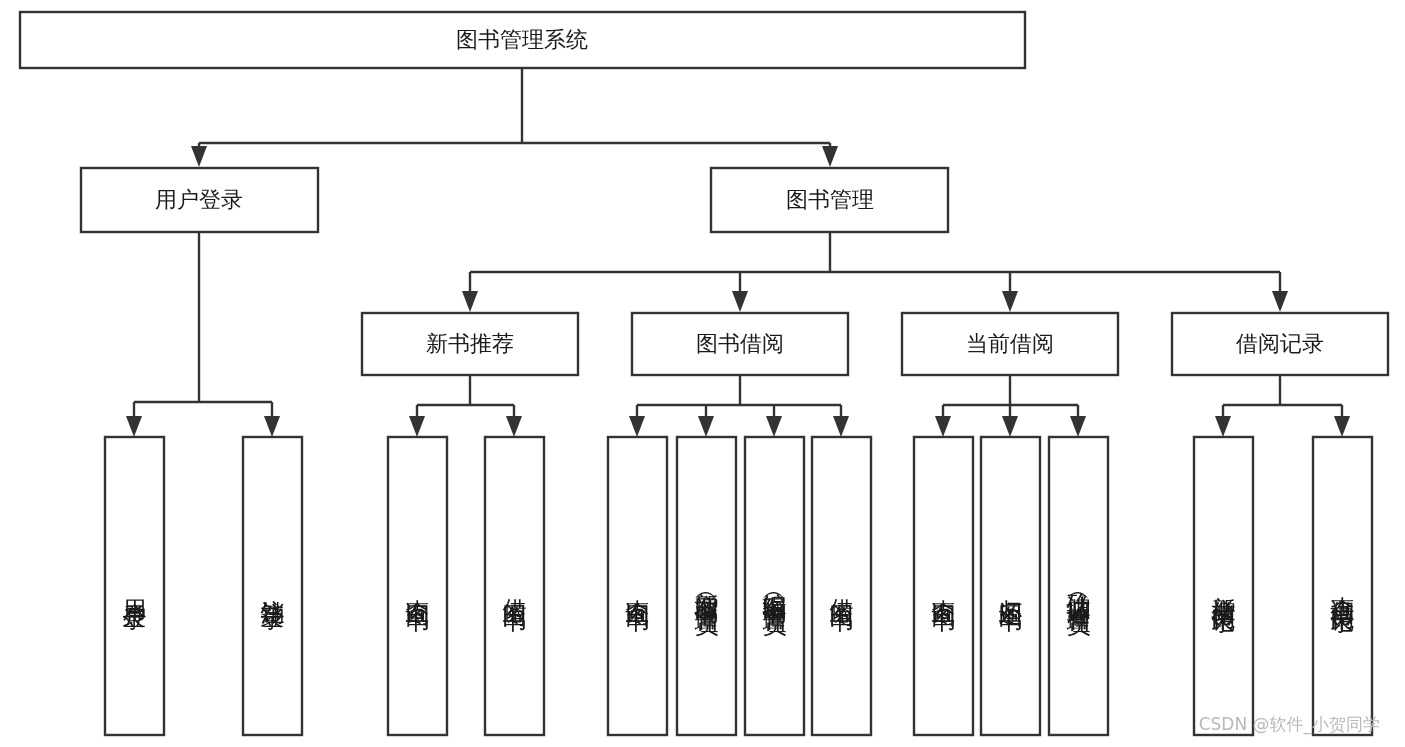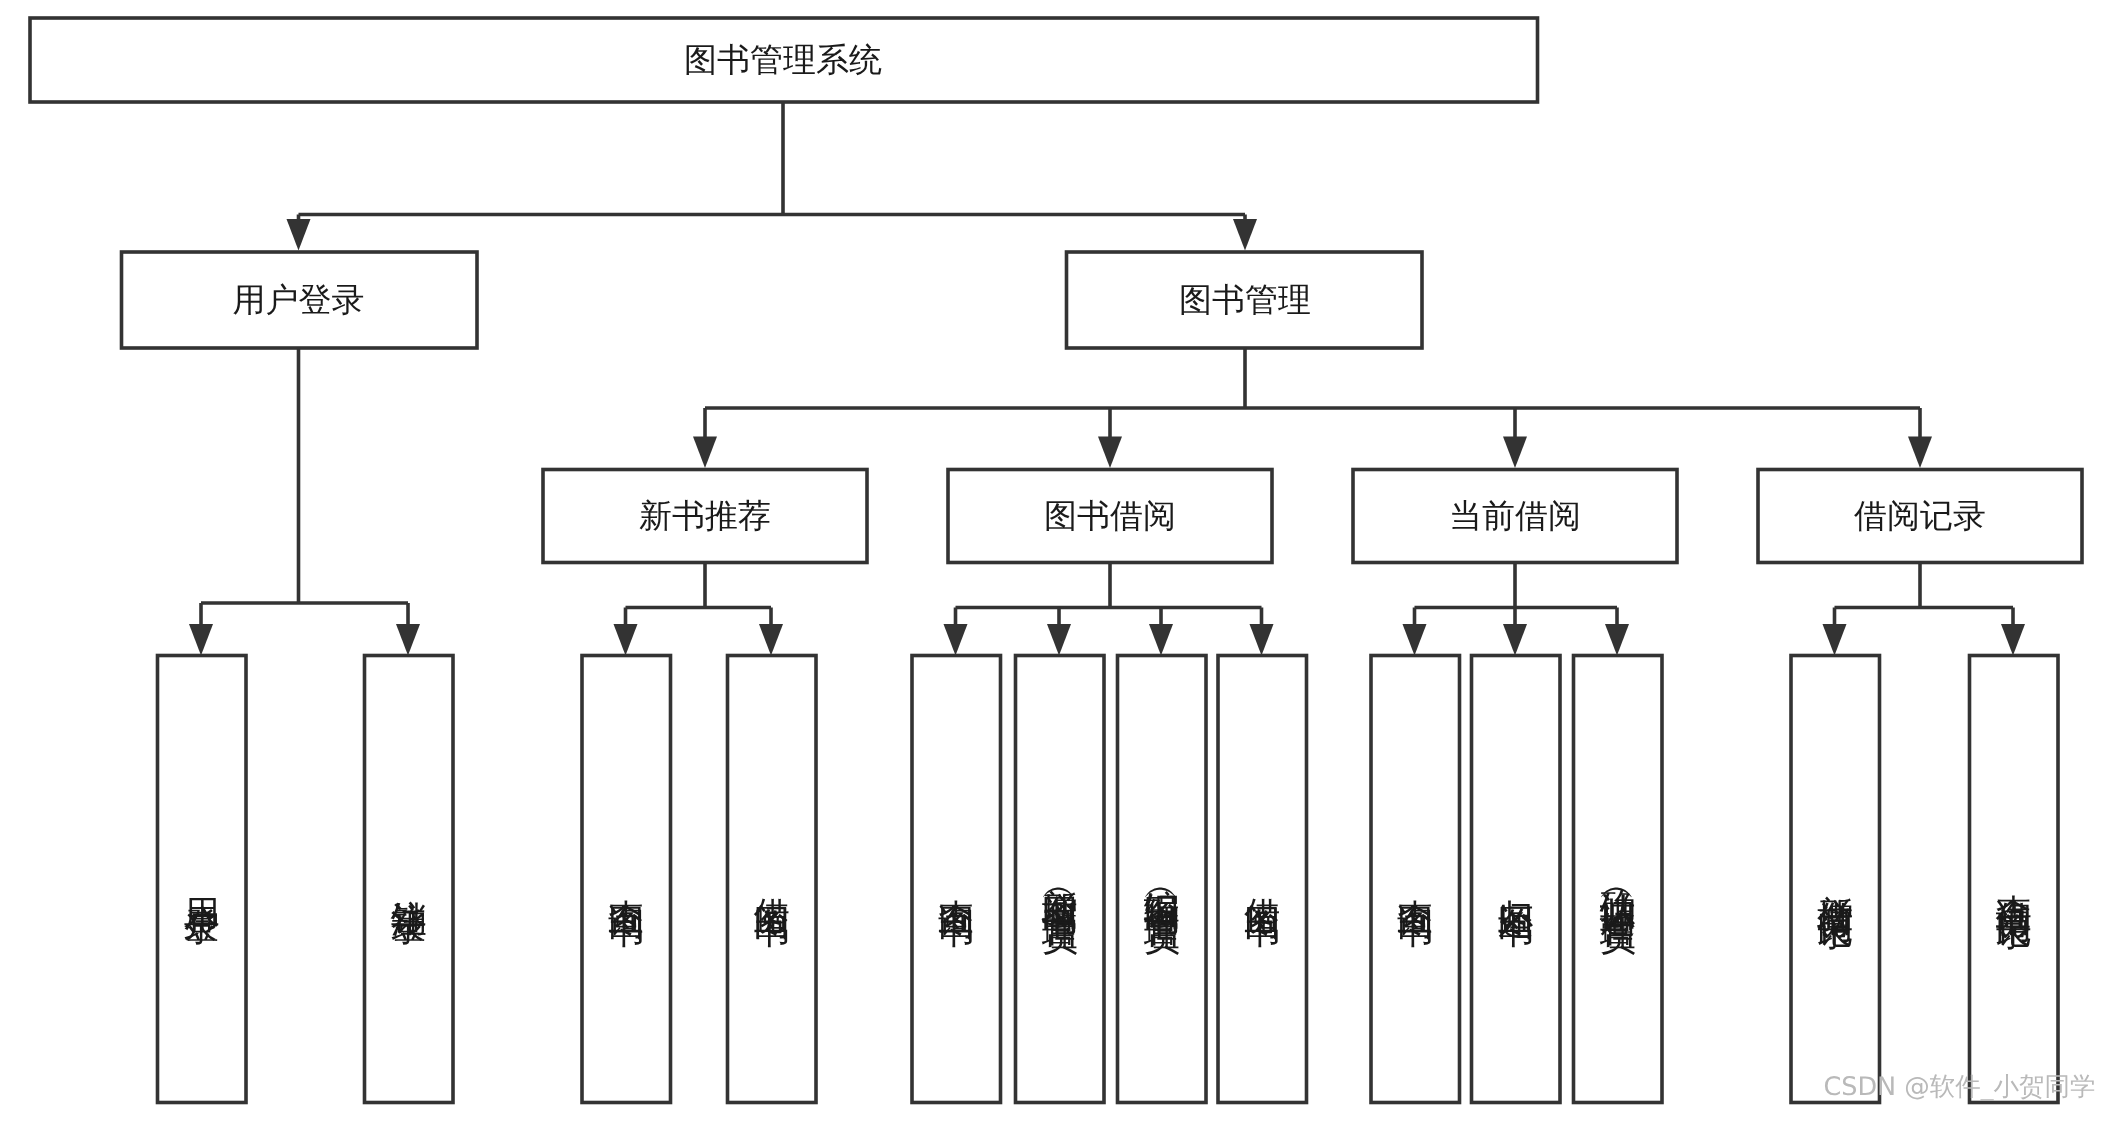--- a/index.html
+++ b/index.html
@@ -42,21 +42,21 @@
     stroke: #333333;
     stroke-width: 2.4;
     fill: none;
   }
   .arrow-head {
     fill: #333333;
     stroke: none;
   }
   .watermark {
     position: absolute;
-    right: 8px;
+    right: 25px;
     bottom: 4px;
     font-family: "DejaVu Sans", "Liberation Sans", sans-serif;
     font-size: 17px;
     color: #b9b9b9;
     white-space: nowrap;
     pointer-events: none;
   }
 </style>
 </head>
 <body>

